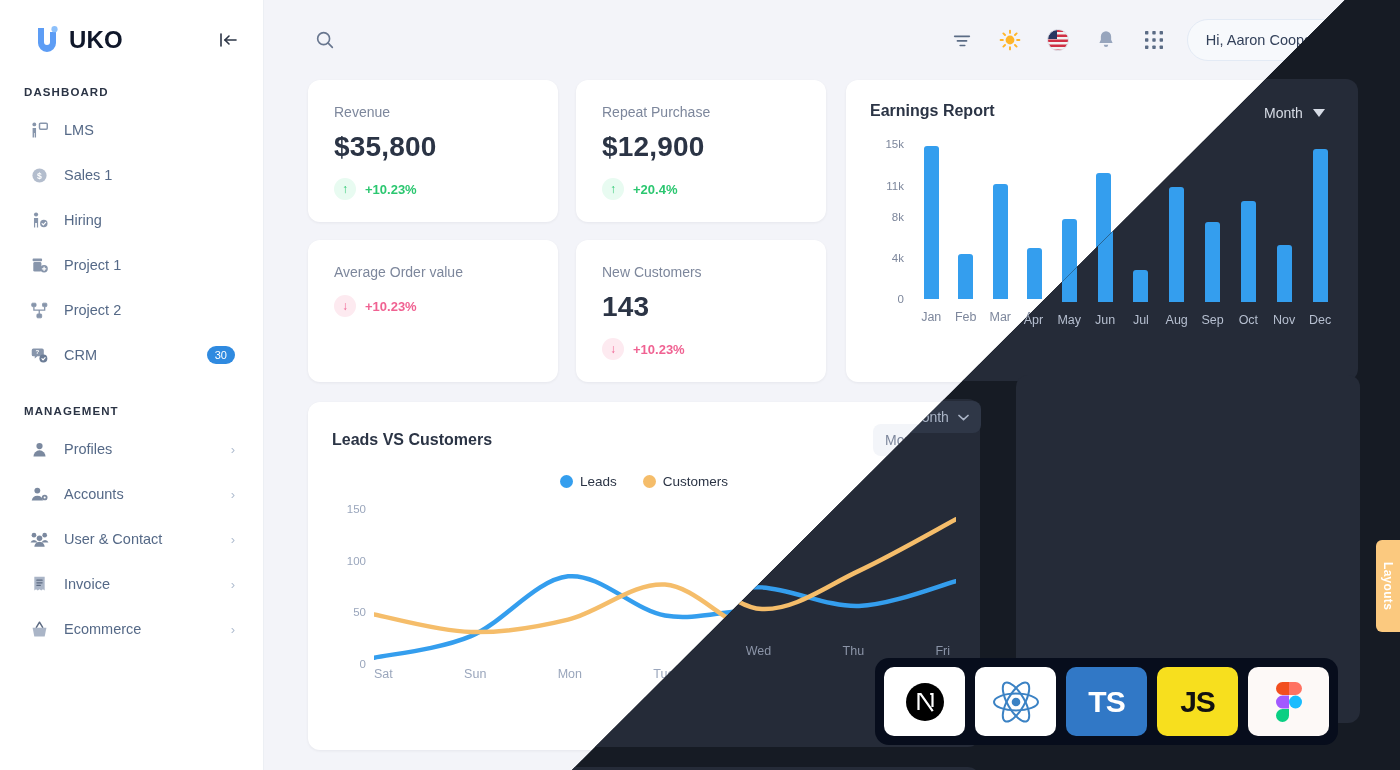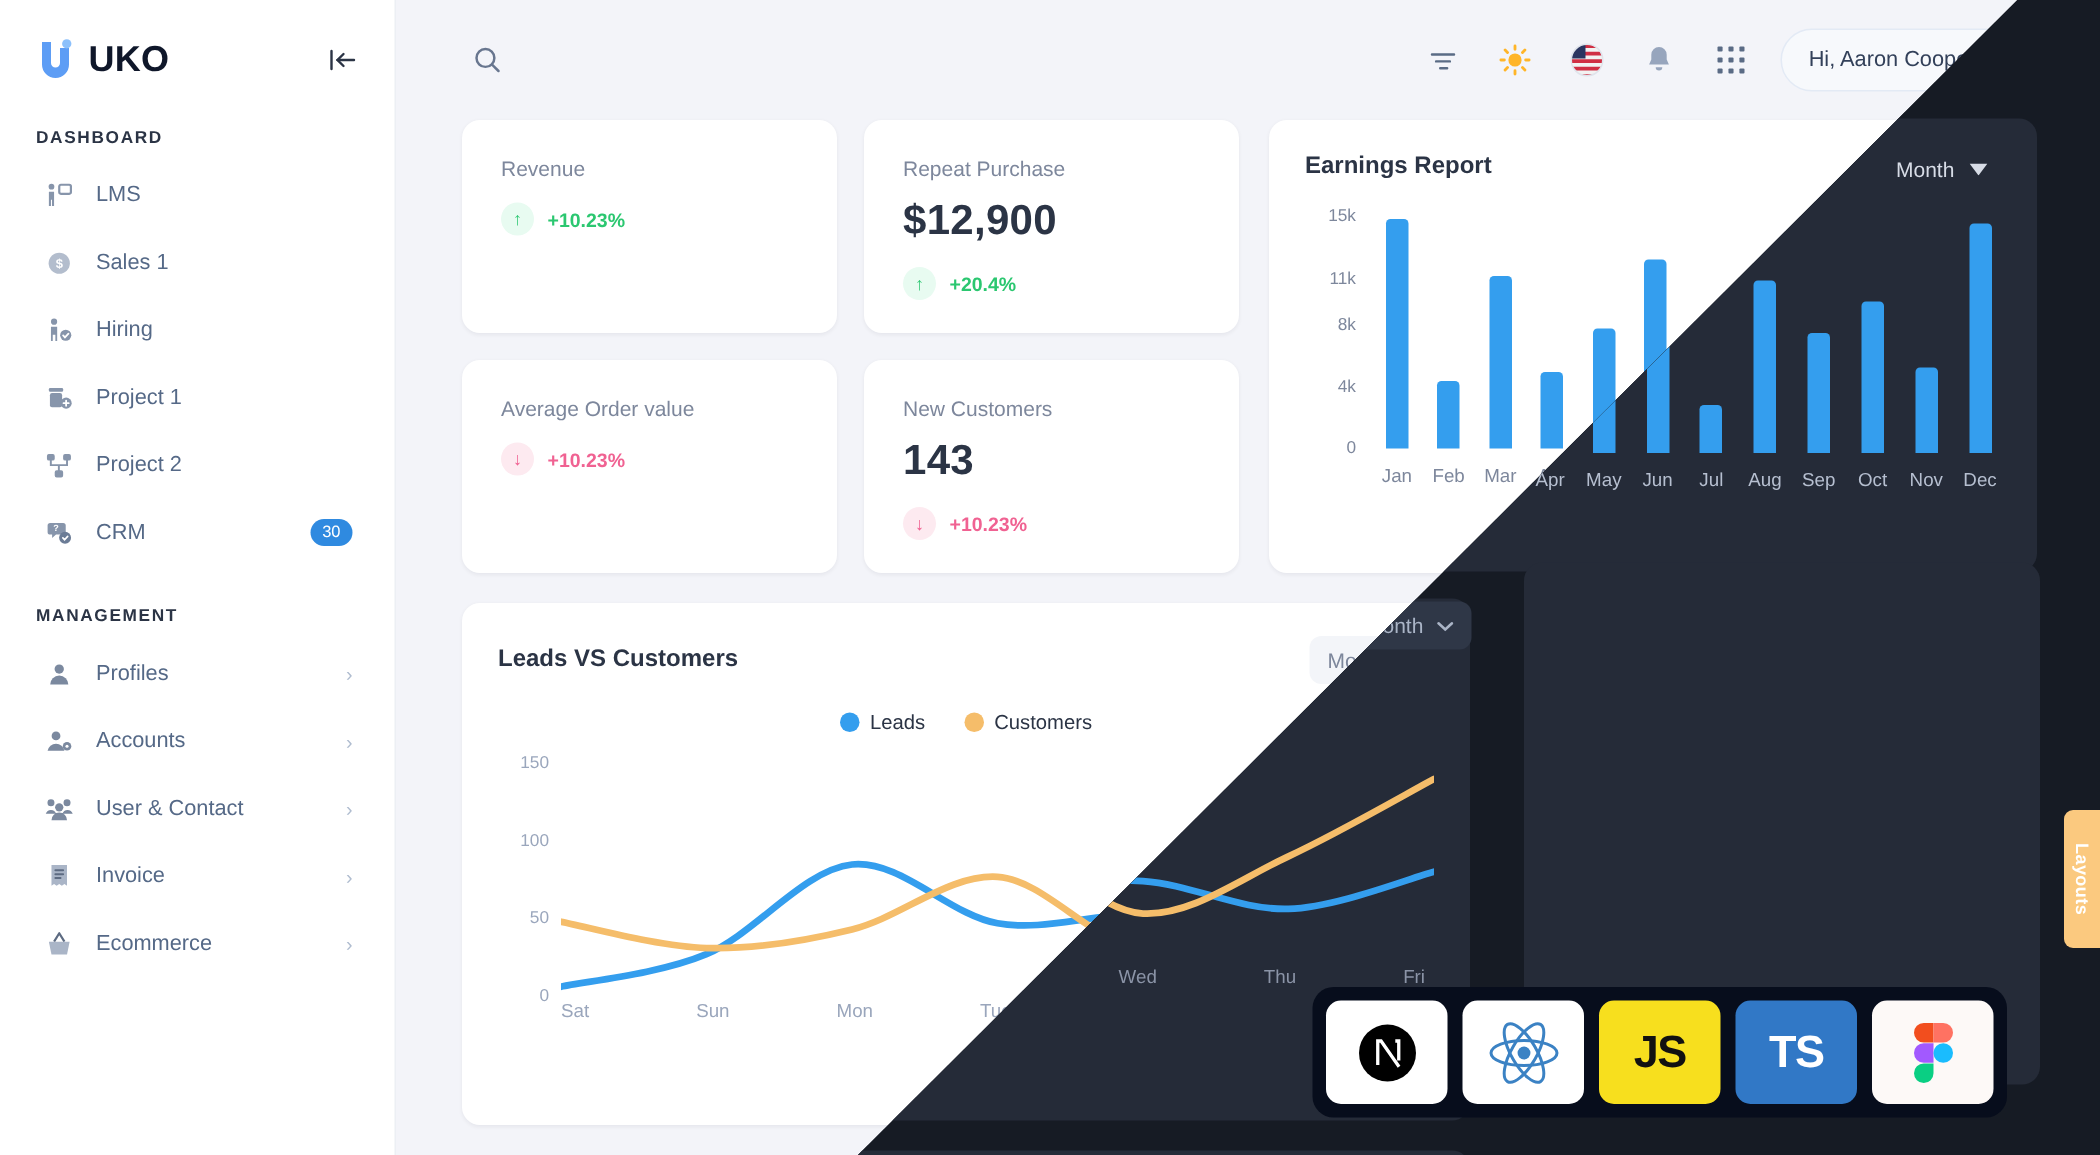--- a/index.html
+++ b/index.html
@@ -14,21 +14,21 @@
   
   .sidebar {
     position: absolute; left: 0; top: 0;
     width: 264px; height: 770px;
     background: #ffffff;
     border-right: 1px solid #eceff4;
     overflow: hidden;
   }
   .brand-row {
     height: 80px; display: flex; align-items: center;
-    padding: 0 22px 0 24px; justify-content: space-between;
+    padding: 0 22px 0 24px; justify-content: space-between; margin-left: 10px;
   }
   .brand { display: flex; align-items: center; gap: 9px; }
   .brand-mark { width: 26px; height: 30px; position: relative; }
   .brand-text { font-size: 24px; font-weight: 700; color: #0f172a; letter-spacing: .2px; }
   .collapse-btn {
     width: 26px; height: 26px; display: flex; align-items: center; justify-content: center;
     color: #2b3445; cursor: pointer;
   }
   .nav-caption {
     font-size: 11.5px; font-weight: 700; letter-spacing: 1.1px;
@@ -416,20 +416,21 @@
     </div>
 
     <div class="content">
 
       <div class="row1">
 
         <div class="stats-grid">
 
           <div class="card stat-card">
             <div class="stat-title">Revenue</div>
+            <div class="stat-value">$35,800</div>
             <div class="stat-delta">
               <span class="delta-dot up">↑</span>
               <span class="delta-txt up">+10.23%</span>
             </div>
           </div>
 
           <div class="card stat-card">
             <div class="stat-title">Repeat Purchase</div>
             <div class="stat-value">$12,900</div>
             <div class="stat-delta">
@@ -733,25 +734,25 @@
     <div class="tech-tile" style="background:#ffffff">
       <svg width="50" height="46" viewBox="0 0 50 46">
           <g fill="none" stroke="#3b82c4" stroke-width="2">
             <ellipse cx="25" cy="23" rx="22" ry="8.4"></ellipse>
             <ellipse cx="25" cy="23" rx="22" ry="8.4" transform="rotate(60 25 23)"></ellipse>
             <ellipse cx="25" cy="23" rx="22" ry="8.4" transform="rotate(120 25 23)"></ellipse>
           </g>
           <circle cx="25" cy="23" r="4.3" fill="#3b82c4"></circle>
         </svg>
     </div>
+    <div class="tech-tile" style="background:#3178c6">
+      <span style="color:#fff;font-size:30px;font-weight:700;font-family:'Liberation Sans',sans-serif;letter-spacing:-1px">TS</span>
+    </div>
     <div class="tech-tile" style="background:#f7df1e">
       <span style="color:#111;font-size:30px;font-weight:700;font-family:'Liberation Sans',sans-serif;letter-spacing:-1px">JS</span>
-    </div>
-    <div class="tech-tile" style="background:#3178c6">
-      <span style="color:#fff;font-size:30px;font-weight:700;font-family:'Liberation Sans',sans-serif;letter-spacing:-1px">TS</span>
     </div>
     <div class="tech-tile" style="background:#fdf9f7">
       <svg width="26" height="40" viewBox="0 0 26 40">
         <path d="M0 6.5A6.5 6.5 0 0 1 6.5 0H13v13H6.5A6.5 6.5 0 0 1 0 6.5z" fill="#f24e1e"></path>
         <path d="M13 0h6.5a6.5 6.5 0 1 1 0 13H13z" fill="#ff7262"></path>
         <path d="M0 20a6.5 6.5 0 0 1 6.5-6.5H13v13H6.5A6.5 6.5 0 0 1 0 20z" fill="#a259ff"></path>
         <circle cx="19.5" cy="20" r="6.5" fill="#1abcfe"></circle>
         <path d="M0 33.5A6.5 6.5 0 0 1 6.5 27H13v6.5a6.5 6.5 0 1 1-13 0z" fill="#0acf83"></path>
       </svg>
     </div>

